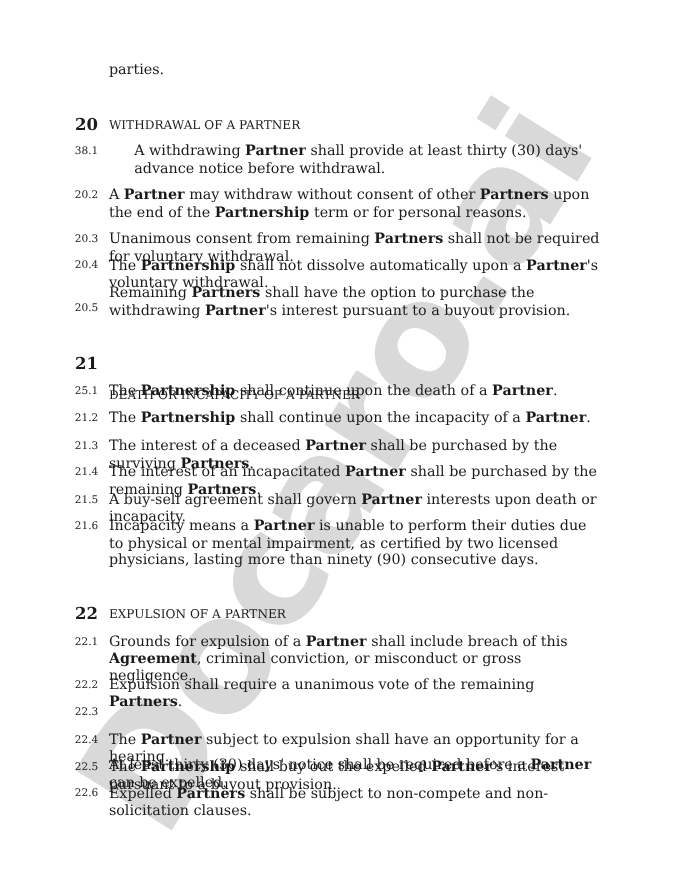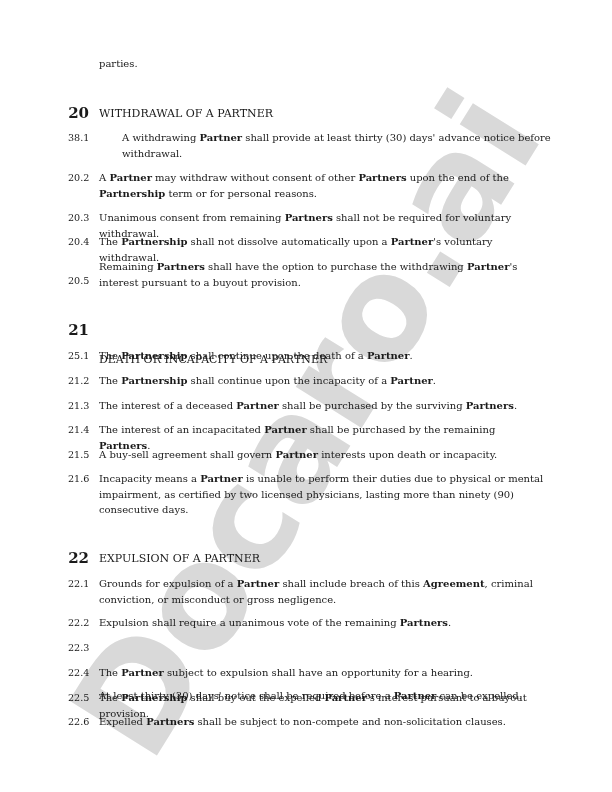--- a/index.html
+++ b/index.html
@@ -64,21 +64,21 @@
       left: 99px;
       font-weight: normal;
       font-size: 11px;
       line-height: 15px;
       white-space: nowrap;
     }
     .text {
       position: absolute;
       left: 99px;
       width: 448px;
-      font-size: 10px;
+      font-size: 13px;
       line-height: 15.5px;
     }
     .text b { font-weight: bold; }
   </style>
 </head>
 <body>
 
 <div class="page">
   <div class="watermark">Docaro.ai</div>
 

